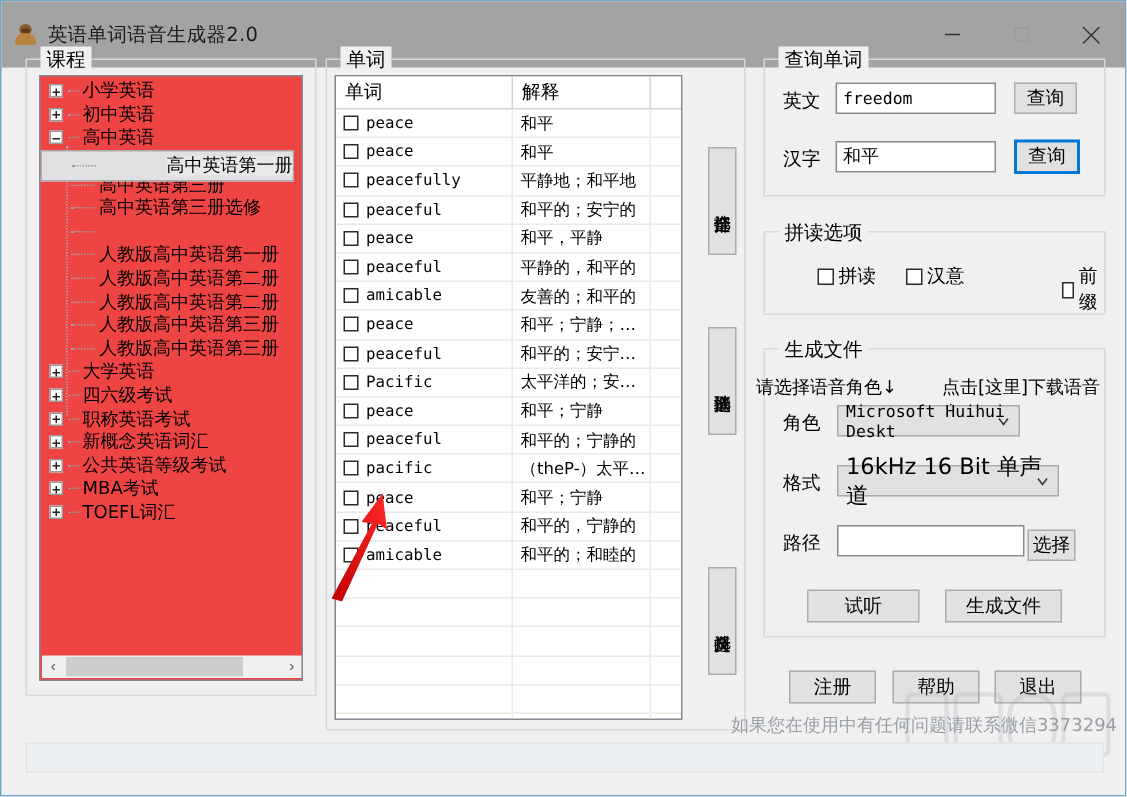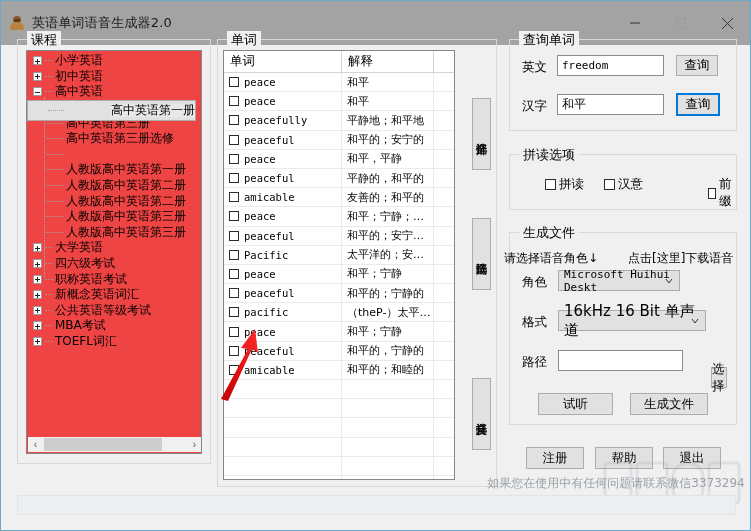--- a/index.html
+++ b/index.html
@@ -580,21 +580,21 @@
     <div class="rowlbl" style="left:12px; top:81px;">格式</div>
     <div class="sel" style="left:48px; top:77px; width:148px; font-family:'DejaVu Sans','Liberation Sans',sans-serif; font-size:15px;">
       <span>16kHz 16 Bit 单声道</span>
       <svg class="chev" viewBox="0 0 8 8">
           <path d="M1 2 L4 6 L7 2" fill="none" stroke="#333" stroke-width="1"></path>
         </svg>
     </div>
 
     <div class="rowlbl" style="left:12px; top:121px;">路径</div>
     <div class="tin" style="left:48px; top:117px; width:125px;"></div>
-    <div class="btn" style="left:175px; top:134px; width:16px; height:21px;margin-left:26px;">
+    <div class="btn" style="left:175px; top:120px; width:32px; height:21px;">
       <span>选择</span>
     </div>
 
     <div class="btn" style="left:28px; top:160px; width:75px; height:22px;">
       <span>试听</span>
     </div>
     <div class="btn" style="left:120px; top:160px; width:78px; height:22px;">
       <span>生成文件</span>
     </div>
   </div>

